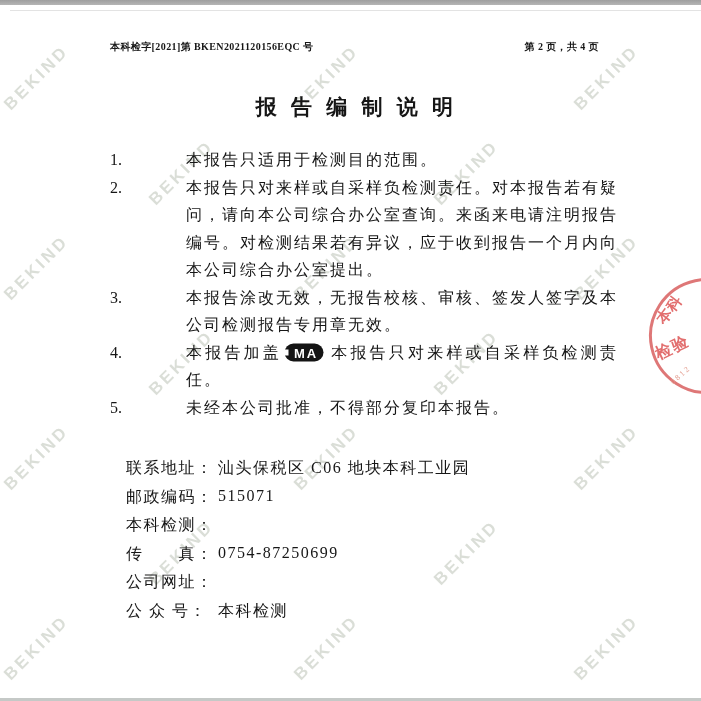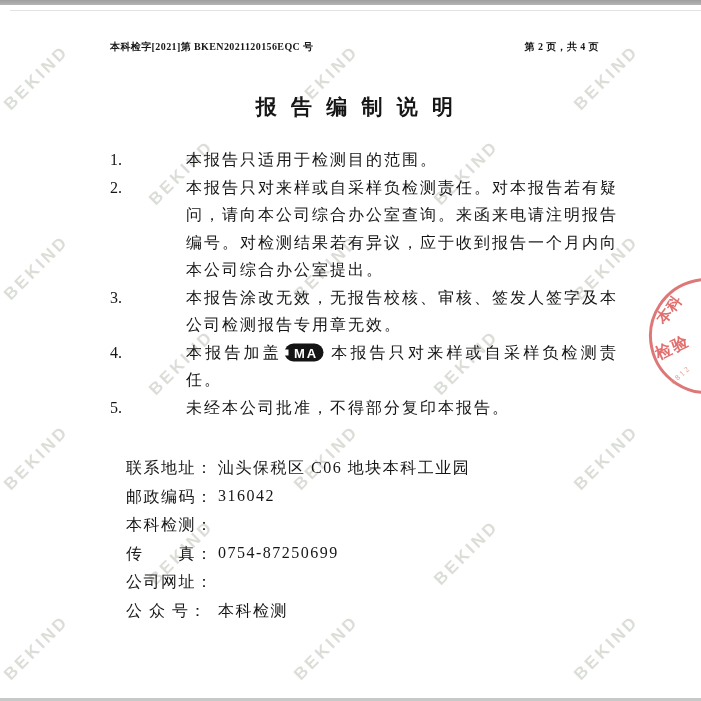--- a/index.html
+++ b/index.html
@@ -131,21 +131,21 @@
       </div>
     </div>
 
     <div class="contacts">
       <div class="contact-row">
         <span class="contact-label">联系地址：</span>
         <span class="contact-value">汕头保税区 C06 地块本科工业园</span>
       </div>
       <div class="contact-row">
         <span class="contact-label">邮政编码：</span>
-        <span class="contact-value">316042</span>
+        <span class="contact-value">515071</span>
       </div>
       <div class="contact-row">
         <span class="contact-label">本科检测：</span>
       </div>
       <div class="contact-row">
         <span class="contact-label">传　　真：</span>
         <span class="contact-value">0754-87250699</span>
       </div>
       <div class="contact-row">
         <span class="contact-label">公司网址：</span>

